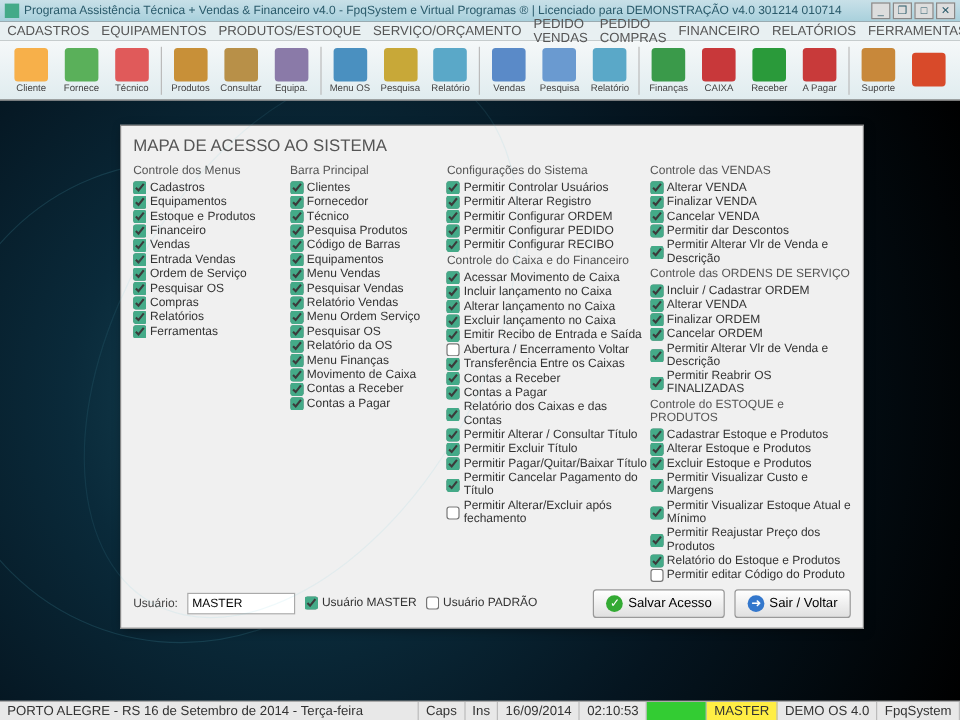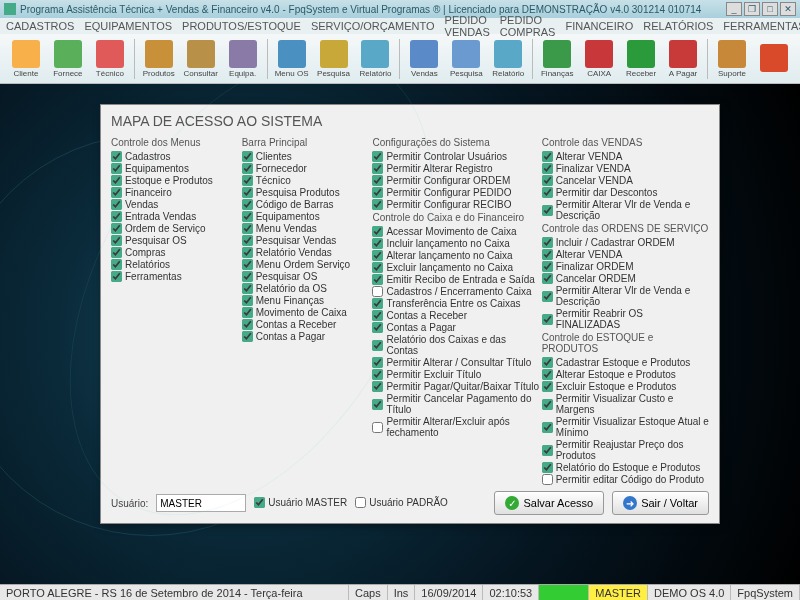--- a/index.html
+++ b/index.html
@@ -298,21 +298,21 @@
           <div class="chk">
             <input type="checkbox" checked="" style="">
             <label>Excluir lançamento no Caixa</label>
           </div>
           <div class="chk">
             <input type="checkbox" checked="" style="">
             <label>Emitir Recibo de Entrada e Saída</label>
           </div>
           <div class="chk">
             <input type="checkbox" style="">
-            <label>Cadastros / Encerramento Caixa</label>
+            <label>Abertura / Encerramento Voltar</label>
           </div>
           <div class="chk">
             <input type="checkbox" checked="" style="">
             <label>Transferência Entre os Caixas</label>
           </div>
           <div class="chk">
             <input type="checkbox" checked="" style="">
             <label>Contas a Receber</label>
           </div>
           <div class="chk">

